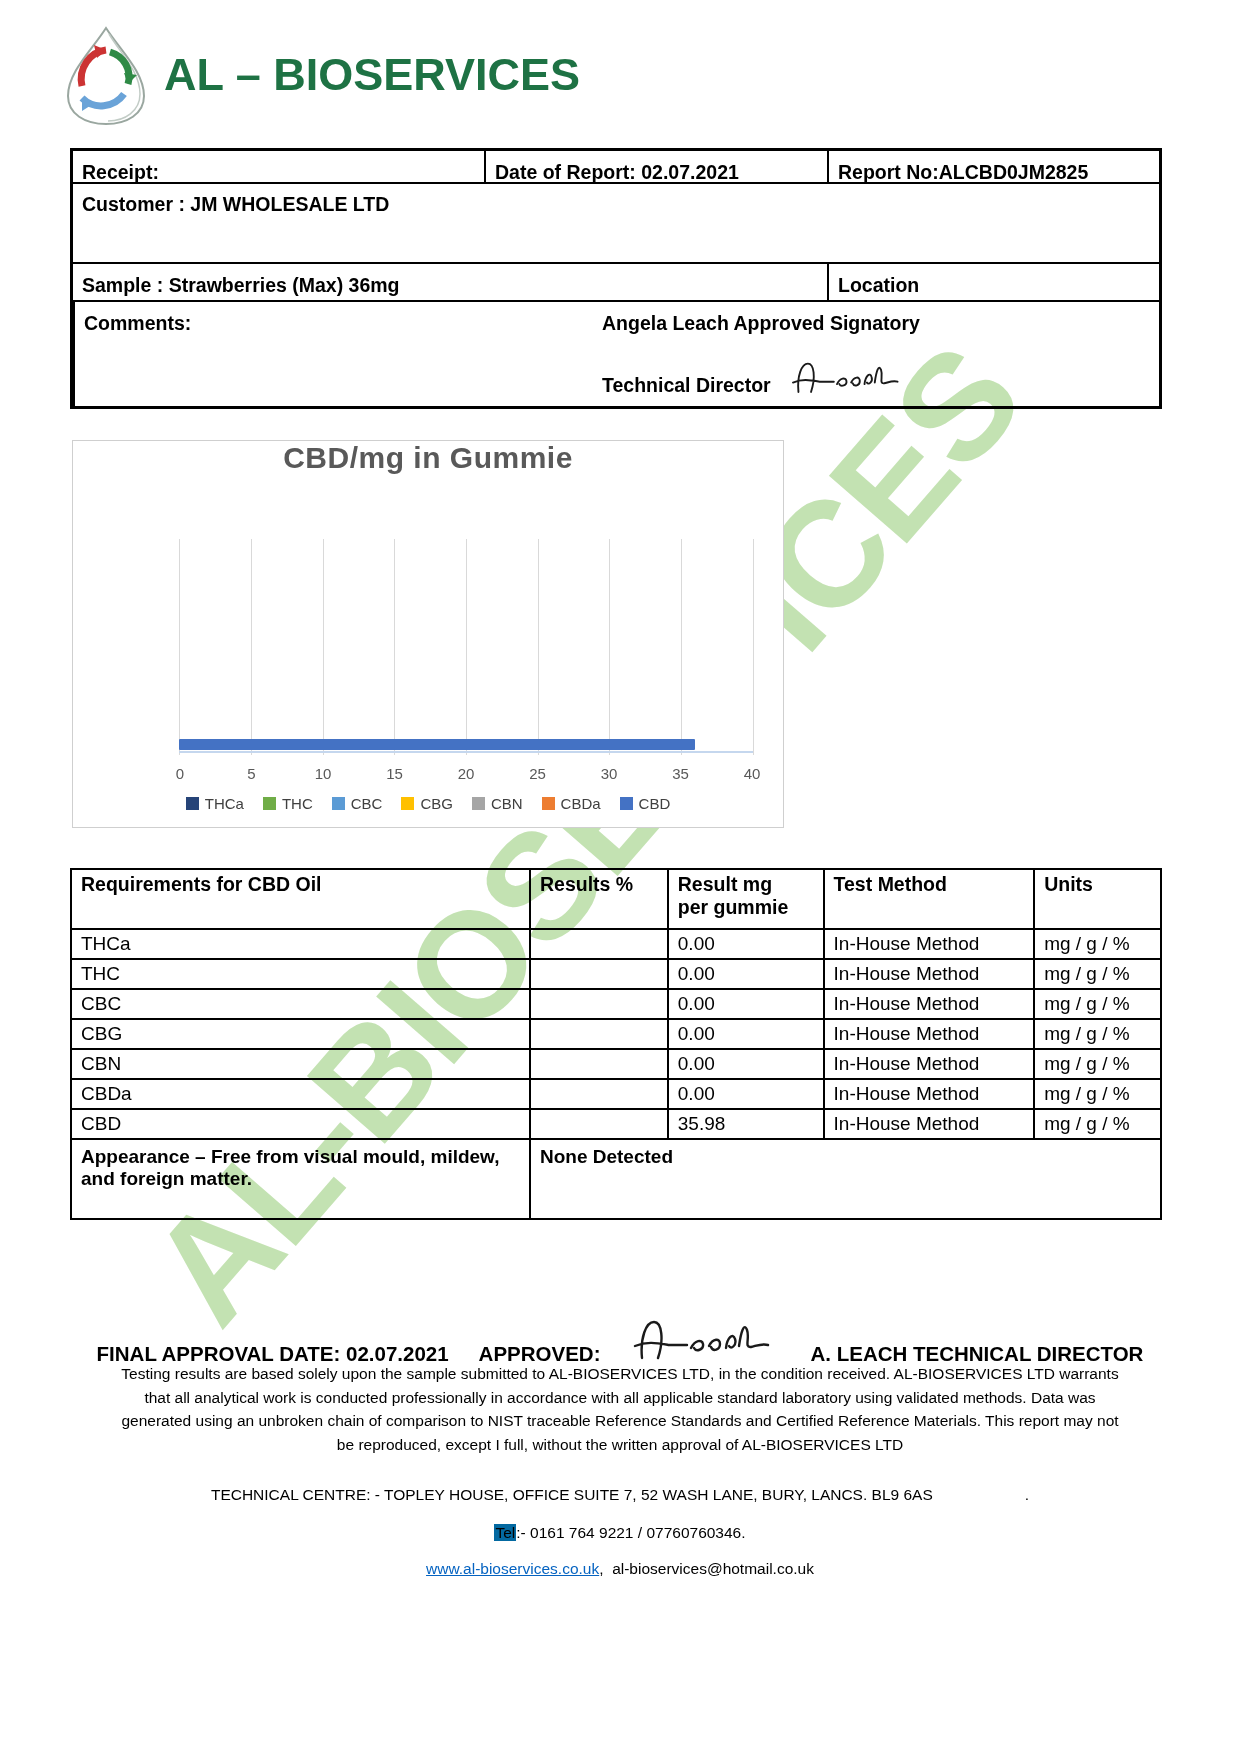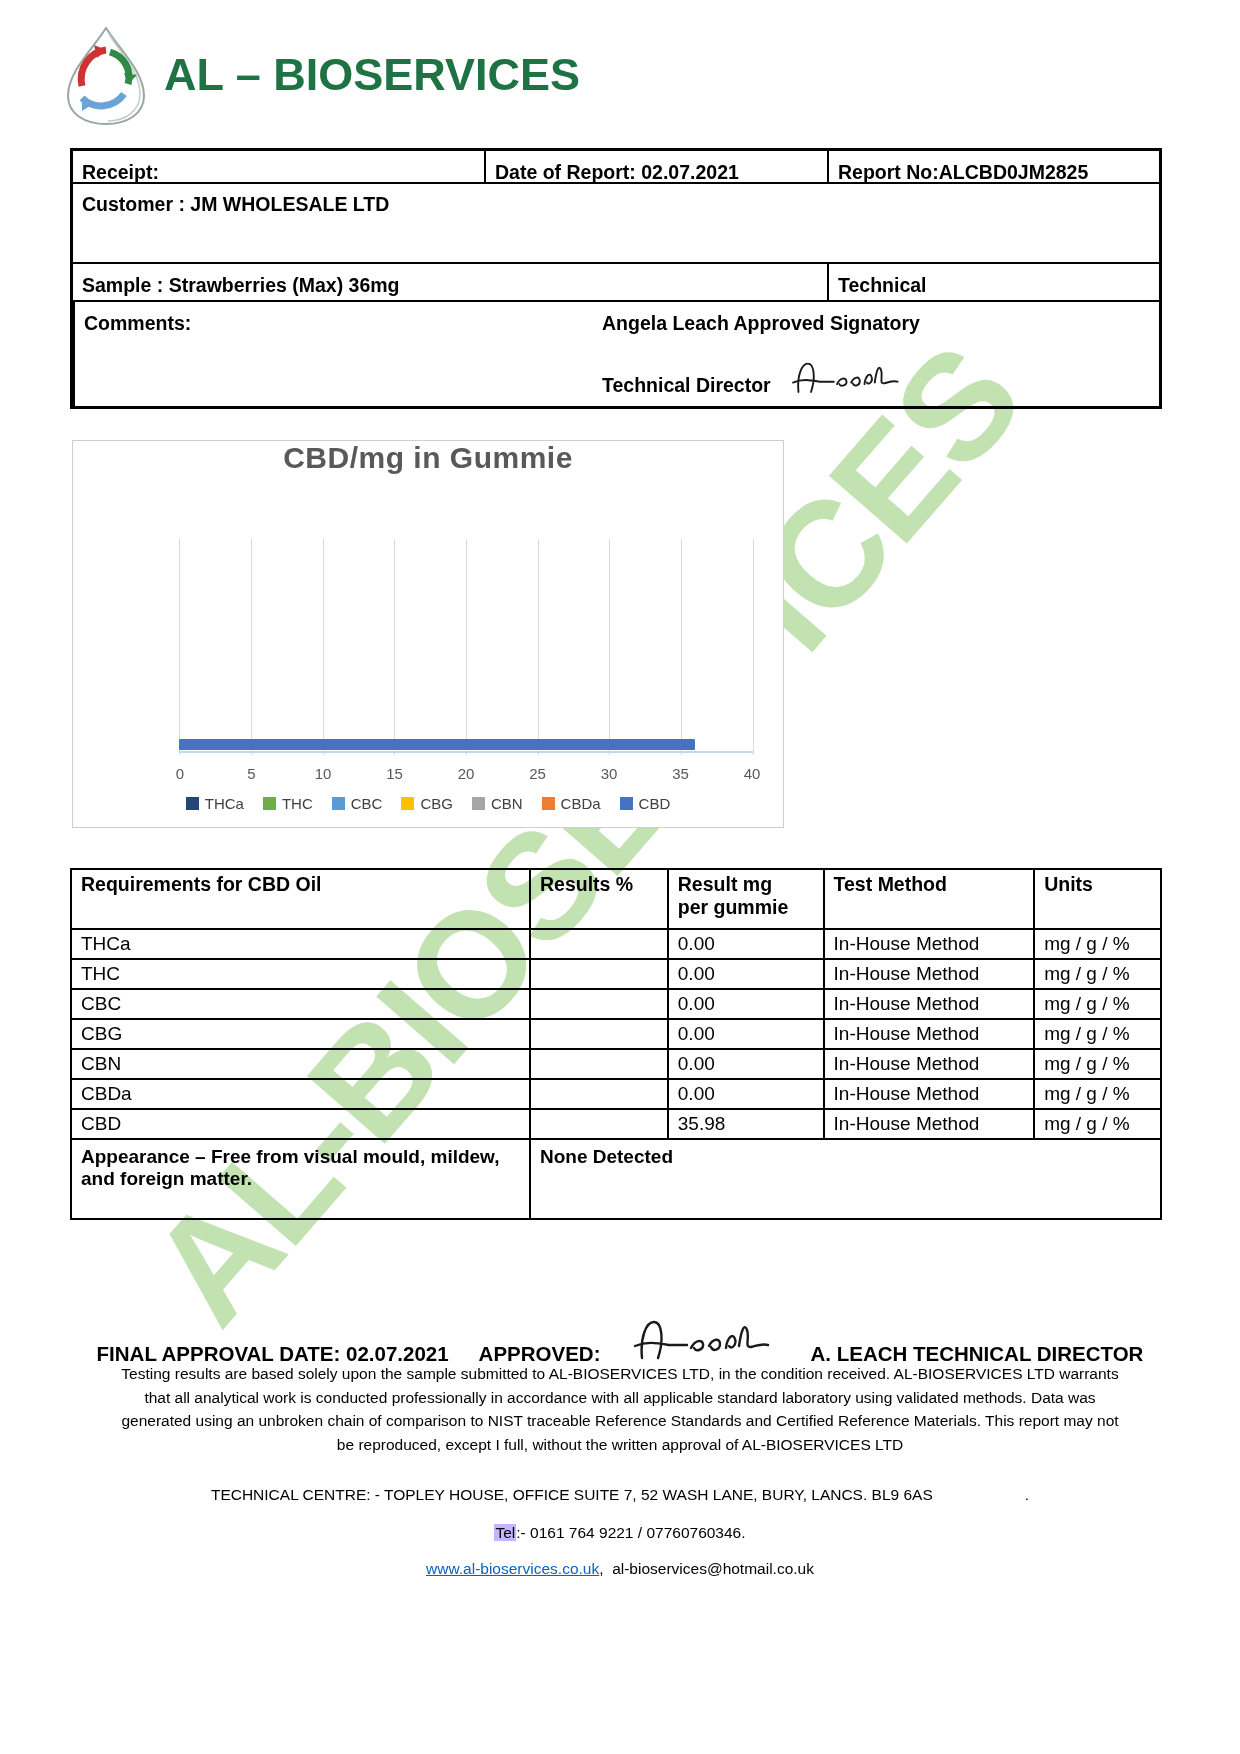--- a/index.html
+++ b/index.html
@@ -59,21 +59,21 @@
   .results th { font-weight: 700; font-size: 19.5px; vertical-align: top; height: 60px; }
   .results td { height: 28px; font-weight: 400; }
   .results .app td { height: 80px; vertical-align: top; font-weight: 700; padding-top: 6px; }
   
   .approval { position: absolute; top: 1296px; left: 0; width: 100%; height: 70px; display: flex; align-items: flex-end; justify-content: center; gap: 30px; font-weight: 700; font-size: 20.5px; }
   .approval .sig { margin-bottom: -4px; }
   .disclaimer { position: absolute; top: 1362px; left: 113px; width: 1014px; text-align: center; font-size: 15.5px; font-weight: 500; line-height: 1.52; }
   .tech-centre { position: absolute; top: 1486px; left: 0; width: 100%; text-align: center; font-size: 15.5px; font-weight: 500; }
   .tech-dot { display: inline-block; margin-left: 92px; }
   .tel-line { position: absolute; top: 1524px; left: 0; width: 100%; text-align: center; font-size: 15.5px; }
-  .tel-hl { background: #c4b5fd; padding: 0 1px; }
+  .tel-hl { background: #0369a1; padding: 0 1px; }
   .web-line { position: absolute; top: 1560px; left: 0; width: 100%; text-align: center; font-size: 15.5px; }
   .weblink { color: #0563c1; text-decoration: underline; cursor: pointer; }
   .sig path { fill: none; stroke: #1a1a1a; stroke-width: 2.4; stroke-linecap: round; stroke-linejoin: round; }
 </style>
 </head>
 <body>
 
 <div class="page">
 
   <div class="watermark">AL-BIOSERVICES</div>
@@ -100,21 +100,21 @@
       <div class="irow r1">
         <div class="icell c1">Receipt:</div>
         <div class="icell c2 bL">Date of Report: 02.07.2021</div>
         <div class="icell c3 bL">Report No:ALCBD0JM2825</div>
       </div>
       <div class="irow r2">
         <div class="line">Customer : JM WHOLESALE LTD</div>
       </div>
       <div class="irow r3">
         <div class="icell c1">Sample :  Strawberries (Max) 36mg</div>
-        <div class="icell c2 bL">Technical</div>
+        <div class="icell c2 bL">Location</div>
       </div>
       <div class="irow r4">
         <div class="icell c2 bL">Comments:</div>
         <div class="icell c1">
           <div>Angela Leach Approved Signatory</div>
           <div class="td-line">
             <span>Technical Director</span>
             <svg class="sig" width="118" height="40" viewBox="0 0 150 50">
               <path d="M12 44 C10 24 16 8 24 8 C32 8 34 26 28 44 M5 32 C17 27 27 29 39 31 L57 31 M61 34 C65 26 72 25 73 30 C74 36 66 38 64 34 M79 32 C83 24 90 24 90 30 C90 36 83 38 81 33 M96 34 C97 24 103 18 105 25 C107 31 101 36 99 32 M109 32 C111 18 114 8 117 16 C120 24 114 34 121 33 C126 32 132 29 138 31"></path>
             </svg>

